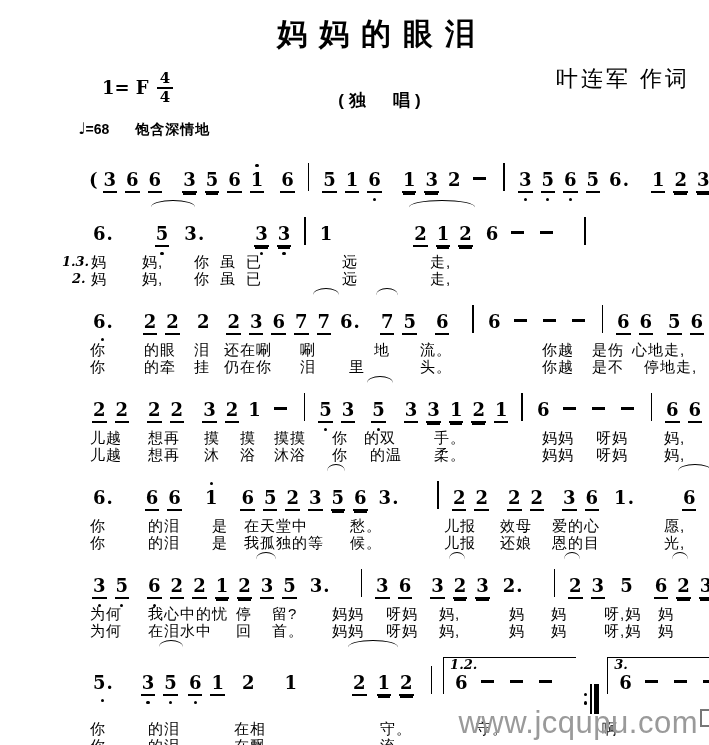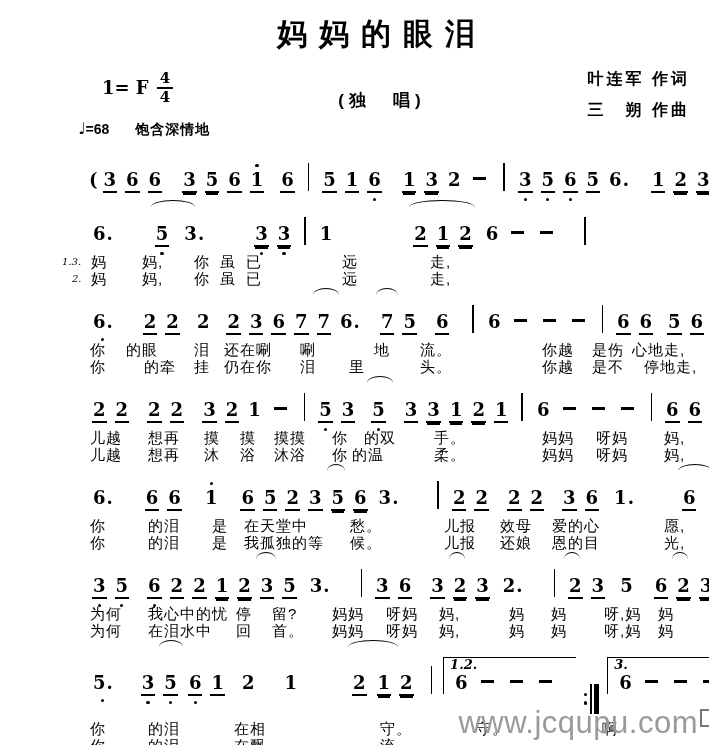--- a/index.html
+++ b/index.html
@@ -23,22 +23,22 @@
     display:inline-block;text-align:center;vertical-align:-8px;margin-left:8px;
     font-size:15px;line-height:15px;
   }
   .frac .num{display:block;border-bottom:2px solid #000;padding:0 3px 1px 3px;}
   .frac .den{display:block;padding-top:1px;}
   .subtitle{
     position:absolute;left:0;right:0;top:34px;text-align:center;
     font-weight:bold;font-size:17px;letter-spacing:5px;
   }
   .credits{
-    position:absolute;right:30px;top:8px;font-size:16px;line-height:31px;
-    letter-spacing:3px;text-align:left;font-weight:bold;
+    position:absolute;right:30px;top:8px;font-size:22px;line-height:31px;
+    letter-spacing:3px;text-align:left;
   }
   .tempo{position:absolute;left:34px;top:64px;font-size:14px;font-weight:bold;}
   .tempo .tnote{font-family:"DejaVu Sans",sans-serif;font-size:16px;}
   .tempo .expr{margin-left:22px;letter-spacing:1px;}
 
   
   #score{padding-left:30px;padding-right:10px;}
   .system{position:relative;margin-bottom:2px;}
   .mrow{white-space:nowrap;padding:16px 0 6px 14px;}
   .note{
@@ -67,21 +67,21 @@
   .rthick{width:5px;height:30px;background:#000;}
   .volta{
     display:inline-block;border-top:1.5px solid #000;border-left:1.5px solid #000;
     margin:0 2px;padding:0 16px 0 6px;
   }
   .vlabel{font-family:"DejaVu Serif",serif;font-style:italic;font-weight:bold;font-size:13px;line-height:14px;text-align:left;}
   .vnotes,.anotes{white-space:nowrap;}
 
   .lrow{position:relative;height:17px;font-size:15px;line-height:17px;}
   .lyr{position:absolute;top:0;white-space:nowrap;letter-spacing:1px;}
-  .vnum{font-style:italic;font-family:"DejaVu Serif",serif;font-weight:normal;font-size:10px;letter-spacing:0;}
+  .vnum{font-style:italic;font-family:"DejaVu Serif",serif;font-weight:bold;font-size:13px;letter-spacing:0;}
 
   
   .watermark{
     position:absolute;right:22px;bottom:4px;font-size:31px;color:#9a9a9a;
     font-family:"Liberation Sans",sans-serif;letter-spacing:0.5px;
   }
   .wm-box{position:absolute;right:6px;bottom:18px;width:10px;height:14px;border:2px solid #777;}
 </style>
 </head>
 <body>
@@ -90,21 +90,20 @@
 
   <div class="title">妈妈的眼泪</div>
 
   <div class="meta">
     <div class="keysig">
       <span>1= F</span><span class="frac"><span class="num">4</span><span class="den">4</span></span>
     </div>
     <div class="subtitle">(独　唱)</div>
     <div class="credits">
       <div>叶连军 作词</div>
-      <div>三　朔 作曲</div>
     </div>
     <div class="tempo">
       <span class="tnote">♩</span><span>=68</span>
       <span class="expr">饱含深情地</span>
     </div>
   </div>
 
   <div id="score">
       <div class="system">
         <div class="mrow"><span class="paren">(</span><span class="note"><span class="d u1">3</span></span><span class="note"><span class="d u1">6</span></span><span class="note"><span class="d u1">6</span></span><span class="gap" style="width: 12px;"></span><span class="note"><span class="d u2">3</span></span><span class="note"><span class="d u2">5</span></span><span class="note"><span class="d u1">6</span></span><span class="note"><span class="d u1">1</span><span class="oct up"></span></span><span class="gap" style="width: 8px;"></span><span class="note"><span class="d u1">6</span></span><span class="bar"></span><span class="note"><span class="d u1">5</span></span><span class="note"><span class="d u1">1</span></span><span class="note"><span class="d u1">6</span><span class="oct dn"></span></span><span class="gap" style="width: 12px;"></span><span class="note"><span class="d u2">1</span></span><span class="note"><span class="d u2">3</span></span><span class="note"><span class="d">2</span></span><span class="dash"></span><span class="bar"></span><span class="note"><span class="d u1">3</span><span class="oct dn"></span></span><span class="note"><span class="d u1">5</span><span class="oct dn"></span></span><span class="note"><span class="d u1">6</span><span class="oct dn"></span></span><span class="note"><span class="d u1">5</span></span><span class="note"><span class="d">6</span><span class="aug">.</span></span><span class="gap" style="width: 14px;"></span><span class="note"><span class="d u1">1</span></span><span class="note"><span class="d u2">2</span></span><span class="note"><span class="d u2">3</span></span><span class="note"><span class="d u1">1</span></span><span class="gap" style="width: 8px;"></span></div>
@@ -129,21 +128,21 @@
           <span class="lyr" style="left: 146px;">虽</span>
           <span class="lyr" style="left: 172px;">已</span>
           <span class="lyr" style="left: 268px;">远</span>
           <span class="lyr" style="left: 356px;">走,</span>
         </div>
       </div>
       <div class="system">
         <div class="mrow"><span class="note"><span class="d">6</span><span class="aug">.</span><span class="oct dn"></span></span><span class="gap" style="width: 22px;"></span><span class="note"><span class="d u1">2</span></span><span class="note"><span class="d u1">2</span></span><span class="gap" style="width: 8px;"></span><span class="note"><span class="d">2</span></span><span class="gap" style="width: 8px;"></span><span class="note"><span class="d u1">2</span></span><span class="note"><span class="d u1">3</span></span><span class="note"><span class="d u1">6</span></span><span class="note"><span class="d u1">7</span></span><span class="arc" style="width: 26px; margin-right: -26px;"></span><span class="note"><span class="d u1">7</span></span><span class="note"><span class="d">6</span><span class="aug">.</span></span><span class="gap" style="width: 12px;"></span><span class="arc" style="width: 22px; margin-right: -22px;"></span><span class="note"><span class="d u1">7</span></span><span class="note"><span class="d u1">5</span></span><span class="gap" style="width: 10px;"></span><span class="note"><span class="d u1">6</span></span><span class="gap" style="width: 10px;"></span><span class="bar"></span><span class="note"><span class="d">6</span></span><span class="dash"></span><span class="dash"></span><span class="dash"></span><span class="bar"></span><span class="note"><span class="d u1">6</span></span><span class="note"><span class="d u1">6</span></span><span class="gap" style="width: 6px;"></span><span class="note"><span class="d u1">5</span></span><span class="note"><span class="d u1">6</span></span><span class="gap" style="width: 6px;"></span><span class="note"><span class="d u1">6</span></span><span class="note"><span class="d u1">1</span><span class="oct up"></span></span></div>
         <div class="lrow">
           <span class="lyr" style="left: 16px;">你</span>
-          <span class="lyr" style="left: 52px;">的眼</span>
+          <span class="lyr" style="left: 70px;">的眼</span>
           <span class="lyr" style="left: 120px;">泪</span>
           <span class="lyr" style="left: 150px;">还在唰</span>
           <span class="lyr" style="left: 226px;">唰</span>
           <span class="lyr" style="left: 300px;">地</span>
           <span class="lyr" style="left: 346px;">流。</span>
           <span class="lyr" style="left: 468px;">你越</span>
           <span class="lyr" style="left: 518px;">是伤</span>
           <span class="lyr" style="left: 558px;">心地走,</span>
         </div>
         <div class="lrow">
@@ -174,21 +173,21 @@
           <span class="lyr" style="left: 522px;">呀妈</span>
           <span class="lyr" style="left: 590px;">妈,</span>
         </div>
         <div class="lrow">
           <span class="lyr" style="left: 16px;">儿越</span>
           <span class="lyr" style="left: 74px;">想再</span>
           <span class="lyr" style="left: 130px;">沐</span>
           <span class="lyr" style="left: 166px;">浴</span>
           <span class="lyr" style="left: 200px;">沐浴</span>
           <span class="lyr" style="left: 258px;">你</span>
-          <span class="lyr" style="left: 278px;">的温</span>
+          <span class="lyr" style="left: 296px;">的温</span>
           <span class="lyr" style="left: 360px;">柔。</span>
           <span class="lyr" style="left: 468px;">妈妈</span>
           <span class="lyr" style="left: 522px;">呀妈</span>
           <span class="lyr" style="left: 590px;">妈,</span>
         </div>
       </div>
       <div class="system">
         <div class="mrow"><span class="note"><span class="d">6</span><span class="aug">.</span></span><span class="gap" style="width: 24px;"></span><span class="note"><span class="d u1">6</span></span><span class="note"><span class="d u1">6</span></span><span class="gap" style="width: 14px;"></span><span class="note"><span class="d">1</span><span class="oct up"></span></span><span class="gap" style="width: 14px;"></span><span class="note"><span class="d u1">6</span></span><span class="note"><span class="d u1">5</span></span><span class="note"><span class="d u1">2</span></span><span class="note"><span class="d u1">3</span></span><span class="arc" style="width: 18px; margin-right: -18px;"></span><span class="note"><span class="d u2">5</span></span><span class="note"><span class="d u2">6</span></span><span class="gap" style="width: 2px;"></span><span class="note"><span class="d">3</span><span class="aug">.</span></span><span class="gap" style="width: 26px;"></span><span class="bar"></span><span class="note"><span class="d u1">2</span></span><span class="note"><span class="d u1">2</span></span><span class="gap" style="width: 10px;"></span><span class="note"><span class="d u1">2</span></span><span class="note"><span class="d u1">2</span></span><span class="gap" style="width: 10px;"></span><span class="note"><span class="d u1">3</span></span><span class="note"><span class="d u1">6</span></span><span class="gap" style="width: 6px;"></span><span class="note"><span class="d">1</span><span class="aug">.</span></span><span class="gap" style="width: 40px;"></span><span class="arc" style="width: 34px; margin-right: -34px;"></span><span class="note"><span class="d u1">6</span></span><span class="gap" style="width: 10px;"></span><span class="note"><span class="d">5</span><span class="oct dn"></span></span><span class="bar"></span></div>
         <div class="lrow">
           <span class="lyr" style="left: 16px;">你</span>

